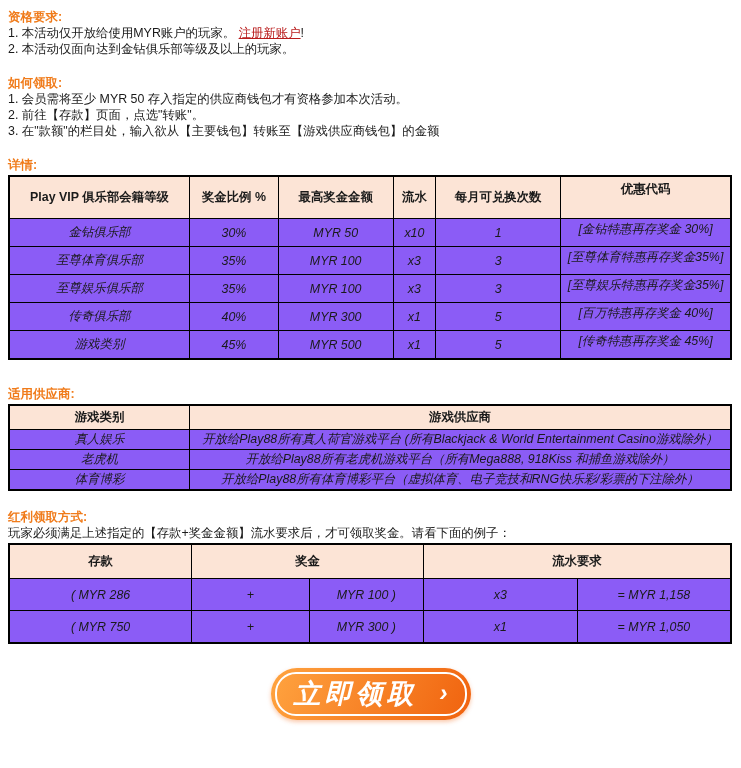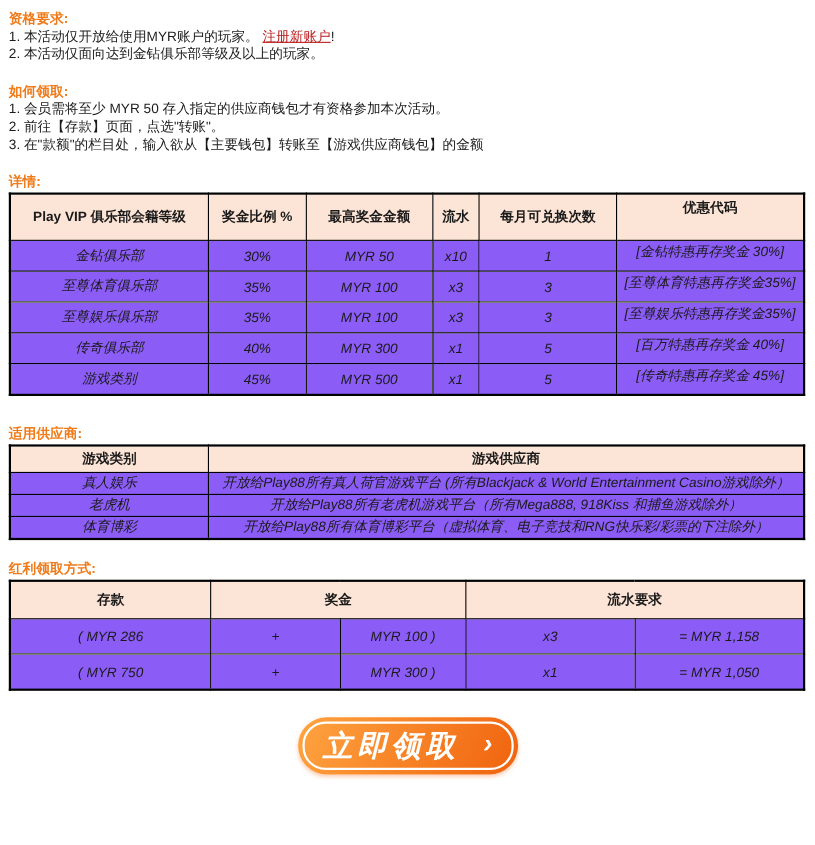--- a/index.html
+++ b/index.html
@@ -138,20 +138,21 @@
           <td>开放给Play88所有老虎机游戏平台（所有Mega888, 918Kiss 和捕鱼游戏除外）</td>
         </tr>
         <tr>
           <td>体育博彩</td>
           <td>开放给Play88所有体育博彩平台（虚拟体育、电子竞技和RNG快乐彩/彩票的下注除外）</td>
         </tr>
       </tbody>
   </table>
 
   <h3 class="mt-bonus">红利领取方式:</h3>
+  <p>玩家必须满足上述指定的【存款+奖金金额】流水要求后，才可领取奖金。请看下面的例子：</p>
   <table class="t-ex" style="margin-top:2px">
     <colgroup>
       <col style="width:25.3%">
         <col style="width:16.3%">
         <col style="width:15.8%">
       <col style="width:21.3%">
         <col style="width:21.3%">
     </colgroup>
     <thead>
       <tr>

